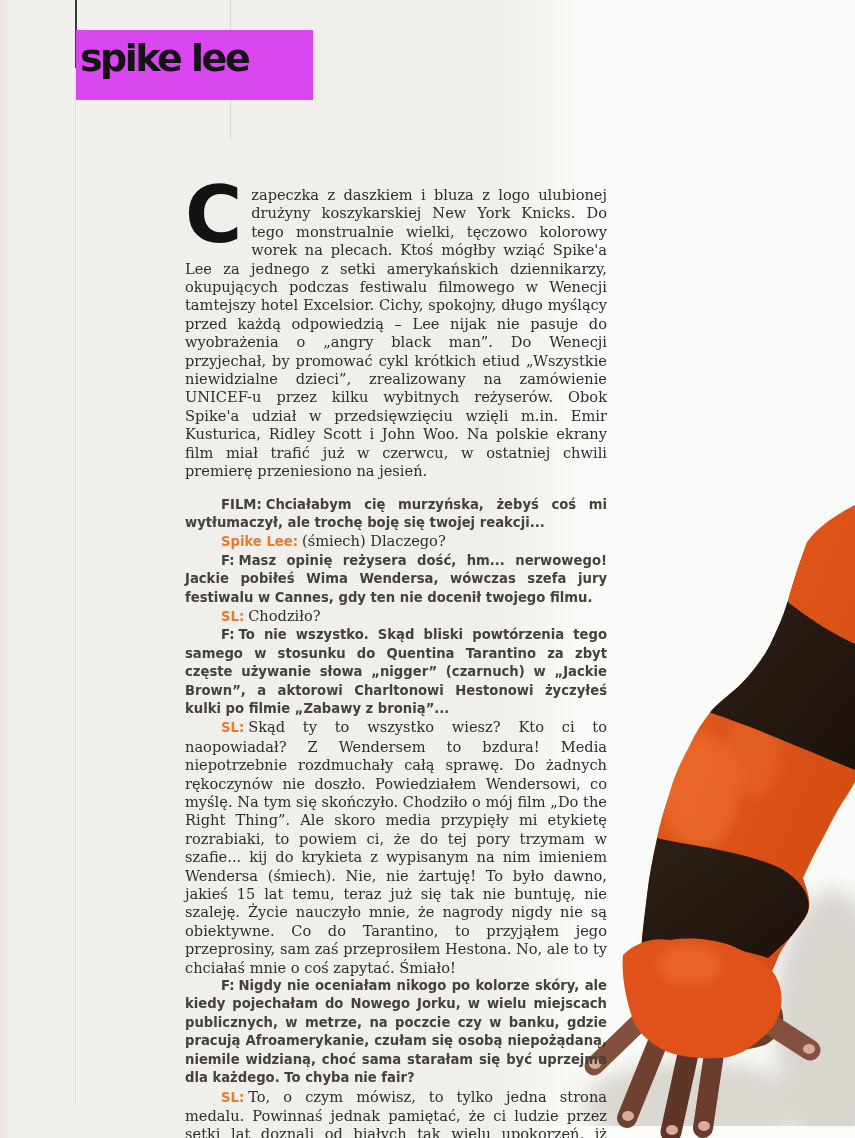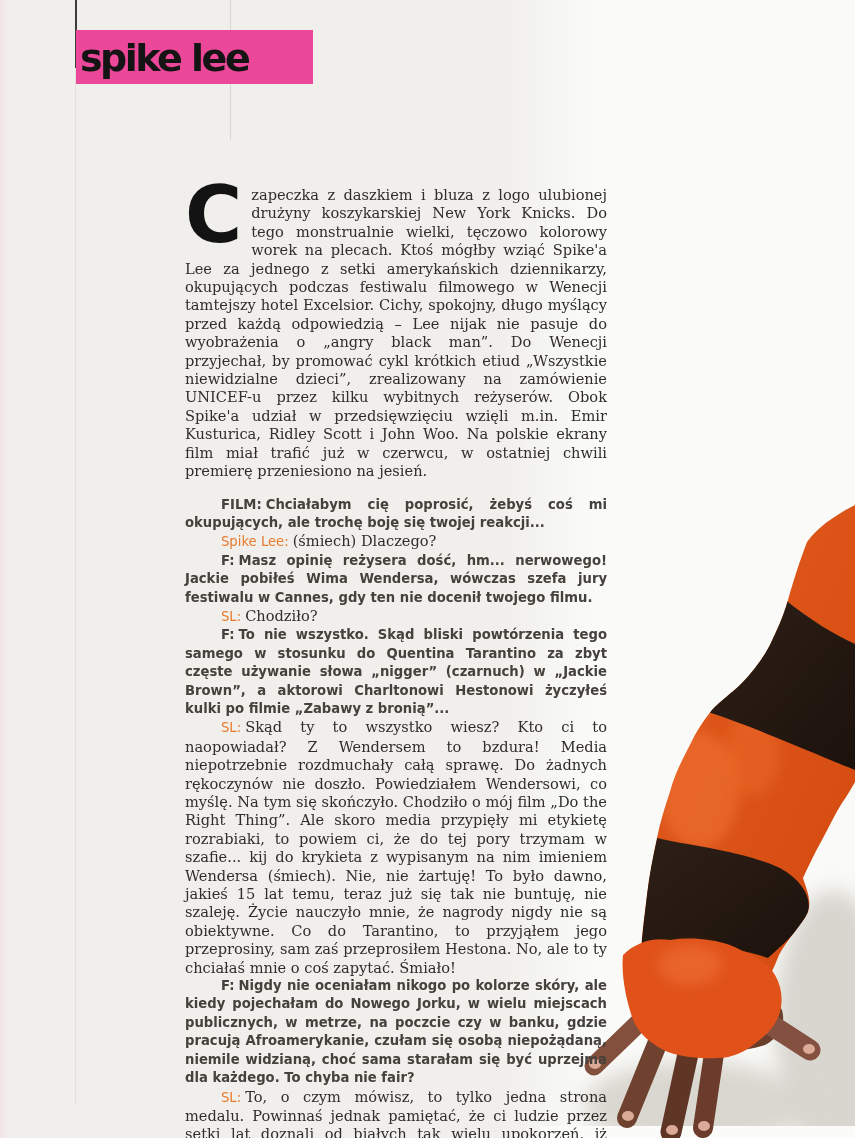--- a/index.html
+++ b/index.html
@@ -14,21 +14,21 @@
     background:linear-gradient(90deg, rgba(250,250,248,0) 0px, #fafaf8 90px);
   }
   
   .edge-strip {
     position:absolute; left:0; top:0; width:9px; height:1138px;
     background:linear-gradient(90deg, #f2e3e4 0px, rgba(242,227,228,0) 9px);
   }
   .rule-light { position:absolute; left:75px; top:0; width:1px; height:1105px; background:#e3e1dd; }
   .rule-dark  { position:absolute; left:75px; top:0; width:2px; height:68px;  background:#3c3c3a; }
   .rule-right { position:absolute; left:230px; top:0; width:1px; height:140px; background:#d9d7d3; }
-  .title-box  { position:absolute; left:76px; top:30px; width:237px; height:54px; background:#ec4899; }
+  .title-box  { position:absolute; left:76px; top:30px; width:237px; height:70px; background:#d946ef; }
   .page-title {
     margin:0; position:absolute; left:4px; top:2px;
     font-family:"DejaVu Sans", sans-serif; font-weight:bold;
     font-size:38px; letter-spacing:-2.5px; color:#141414; line-height:1.4;
   }
   .text-col { position:absolute; left:185px; top:186px; width:422px; }
   .text-col p { margin:0; text-align:justify; }
   .intro { font-size:14.6px; line-height:18.4px; color:#302d2a; }
   .dropcap {
     float:left; font-family:"DejaVu Sans", sans-serif; font-weight:bold;
@@ -36,21 +36,21 @@
   }
   .interview { margin-top:15px; }
   .q {
     font-family:"DejaVu Sans", sans-serif; font-weight:bold;
     font-size:13.2px; line-height:18.4px; color:#45413c;
   }
   .a { font-size:14.6px; line-height:18.4px; color:#302d2a; }
   .spk { margin-right:4px;margin-left:36px; }
   .q .spk { color:#45413c; }
   .a .spk {
-    font-family:"DejaVu Sans", sans-serif; font-weight:normal;
+    font-family:"DejaVu Sans", sans-serif; font-weight:bold;
     font-size:13.2px; color:#e87a2e;
   }
   .arm-photo { position:absolute; left:540px; top:460px; filter:blur(0.4px); }
 </style>
 </head>
 <body>
 
 <div class="canvas">
 
   <div class="photo-area"></div>
@@ -133,21 +133,21 @@
   <div class="rule-right"></div>
 
   <div class="title-box">
     <h1 class="page-title">spike lee</h1>
   </div>
 
   <div class="text-col">
     <p class="intro"><span class="dropcap">C</span><span>zapeczka z daszkiem i bluza z logo ulubionej drużyny koszykarskiej New York Knicks. Do tego monstrualnie wielki, tęczowo kolorowy worek na plecach. Ktoś mógłby wziąć Spike'a Lee za jednego z setki amerykańskich dziennikarzy, okupujących podczas festiwalu filmowego w Wenecji tamtejszy hotel Excelsior. Cichy, spokojny, długo myślący przed każdą odpowiedzią – Lee nijak nie pasuje do wyobrażenia o „angry black man”. Do Wenecji przyjechał, by promować cykl krótkich etiud „Wszystkie niewidzialne dzieci”, zrealizowany na zamówienie UNICEF-u przez kilku wybitnych reżyserów. Obok Spike'a udział w przedsięwzięciu wzięli m.in. Emir Kusturica, Ridley Scott i John Woo. Na polskie ekrany film miał trafić już w czerwcu, w ostatniej chwili premierę przeniesiono na jesień.</span></p>
 
     <div class="interview">
-      <p class="q"><span class="spk">FILM:</span><span>Chciałabym cię poprosić, żebyś coś mi okupujących, ale trochę boję się twojej reakcji...</span></p>
+      <p class="q"><span class="spk">FILM:</span><span>Chciałabym cię murzyńska, żebyś coś mi wytłumaczył, ale trochę boję się twojej reakcji...</span></p>
       <p class="a"><span class="spk">Spike Lee:</span><span>(śmiech) Dlaczego?</span></p>
       <p class="q"><span class="spk">F:</span><span>Masz opinię reżysera dość, hm... nerwowego! Jackie pobiłeś Wima Wendersa, wówczas szefa jury festiwalu w Cannes, gdy ten nie docenił twojego filmu.</span></p>
       <p class="a"><span class="spk">SL:</span><span>Chodziło?</span></p>
       <p class="q"><span class="spk">F:</span><span>To nie wszystko. Skąd bliski powtórzenia tego samego w stosunku do Quentina Tarantino za zbyt częste używanie słowa „nigger” (czarnuch) w „Jackie Brown”, a aktorowi Charltonowi Hestonowi życzyłeś kulki po filmie „Zabawy z bronią”...</span></p>
       <p class="a"><span class="spk">SL:</span><span>Skąd ty to wszystko wiesz? Kto ci to naopowiadał? Z Wendersem to bzdura! Media niepotrzebnie rozdmuchały całą sprawę. Do żadnych rękoczynów nie doszło. Powiedziałem Wendersowi, co myślę. Na tym się skończyło. Chodziło o mój film „Do the Right Thing”. Ale skoro media przypięły mi etykietę rozrabiaki, to powiem ci, że do tej pory trzymam w szafie... kij do krykieta z wypisanym na nim imieniem Wendersa (śmiech). Nie, nie żartuję! To było dawno, jakieś 15 lat temu, teraz już się tak nie buntuję, nie szaleję. Życie nauczyło mnie, że nagrody nigdy nie są obiektywne. Co do Tarantino, to przyjąłem jego przeprosiny, sam zaś przeprosiłem Hestona. No, ale to ty chciałaś mnie o coś zapytać. Śmiało!</span></p>
       <p class="q"><span class="spk">F:</span><span>Nigdy nie oceniałam nikogo po kolorze skóry, ale kiedy pojechałam do Nowego Jorku, w wielu miejscach publicznych, w metrze, na poczcie czy w banku, gdzie pracują Afroamerykanie, czułam się osobą niepożądaną, niemile widzianą, choć sama starałam się być uprzejma dla każdego. To chyba nie fair?</span></p>
       <p class="a"><span class="spk">SL:</span><span>To, o czym mówisz, to tylko jedna strona medalu. Powinnaś jednak pamiętać, że ci ludzie przez setki lat doznali od białych tak wielu upokorzeń, iż dzisiaj nie zawsze potrafią zdobyć się na obiektywizm. Ja, mówiąc w moich filmach o rasizmie i uprzedzeniach rasowych, nie idealizuję Murzynów. Weźmy „Autobus” z 1996 roku. Czarni bohaterowie tego filmu, podróżujący na manifestację przeciw rasizmowi, domagają się zrozumienia i poszanowania ze strony białej większości pasażerów, ale tak naprawdę nie potrafią wyegzekwować tego od samych siebie. Nie podoba mi się też – i mówię o tym głośno – murzyńska fascynacja kulturą gangsterską, zainspirowana hip-hopem.</span></p>
     </div>
   </div>
 

